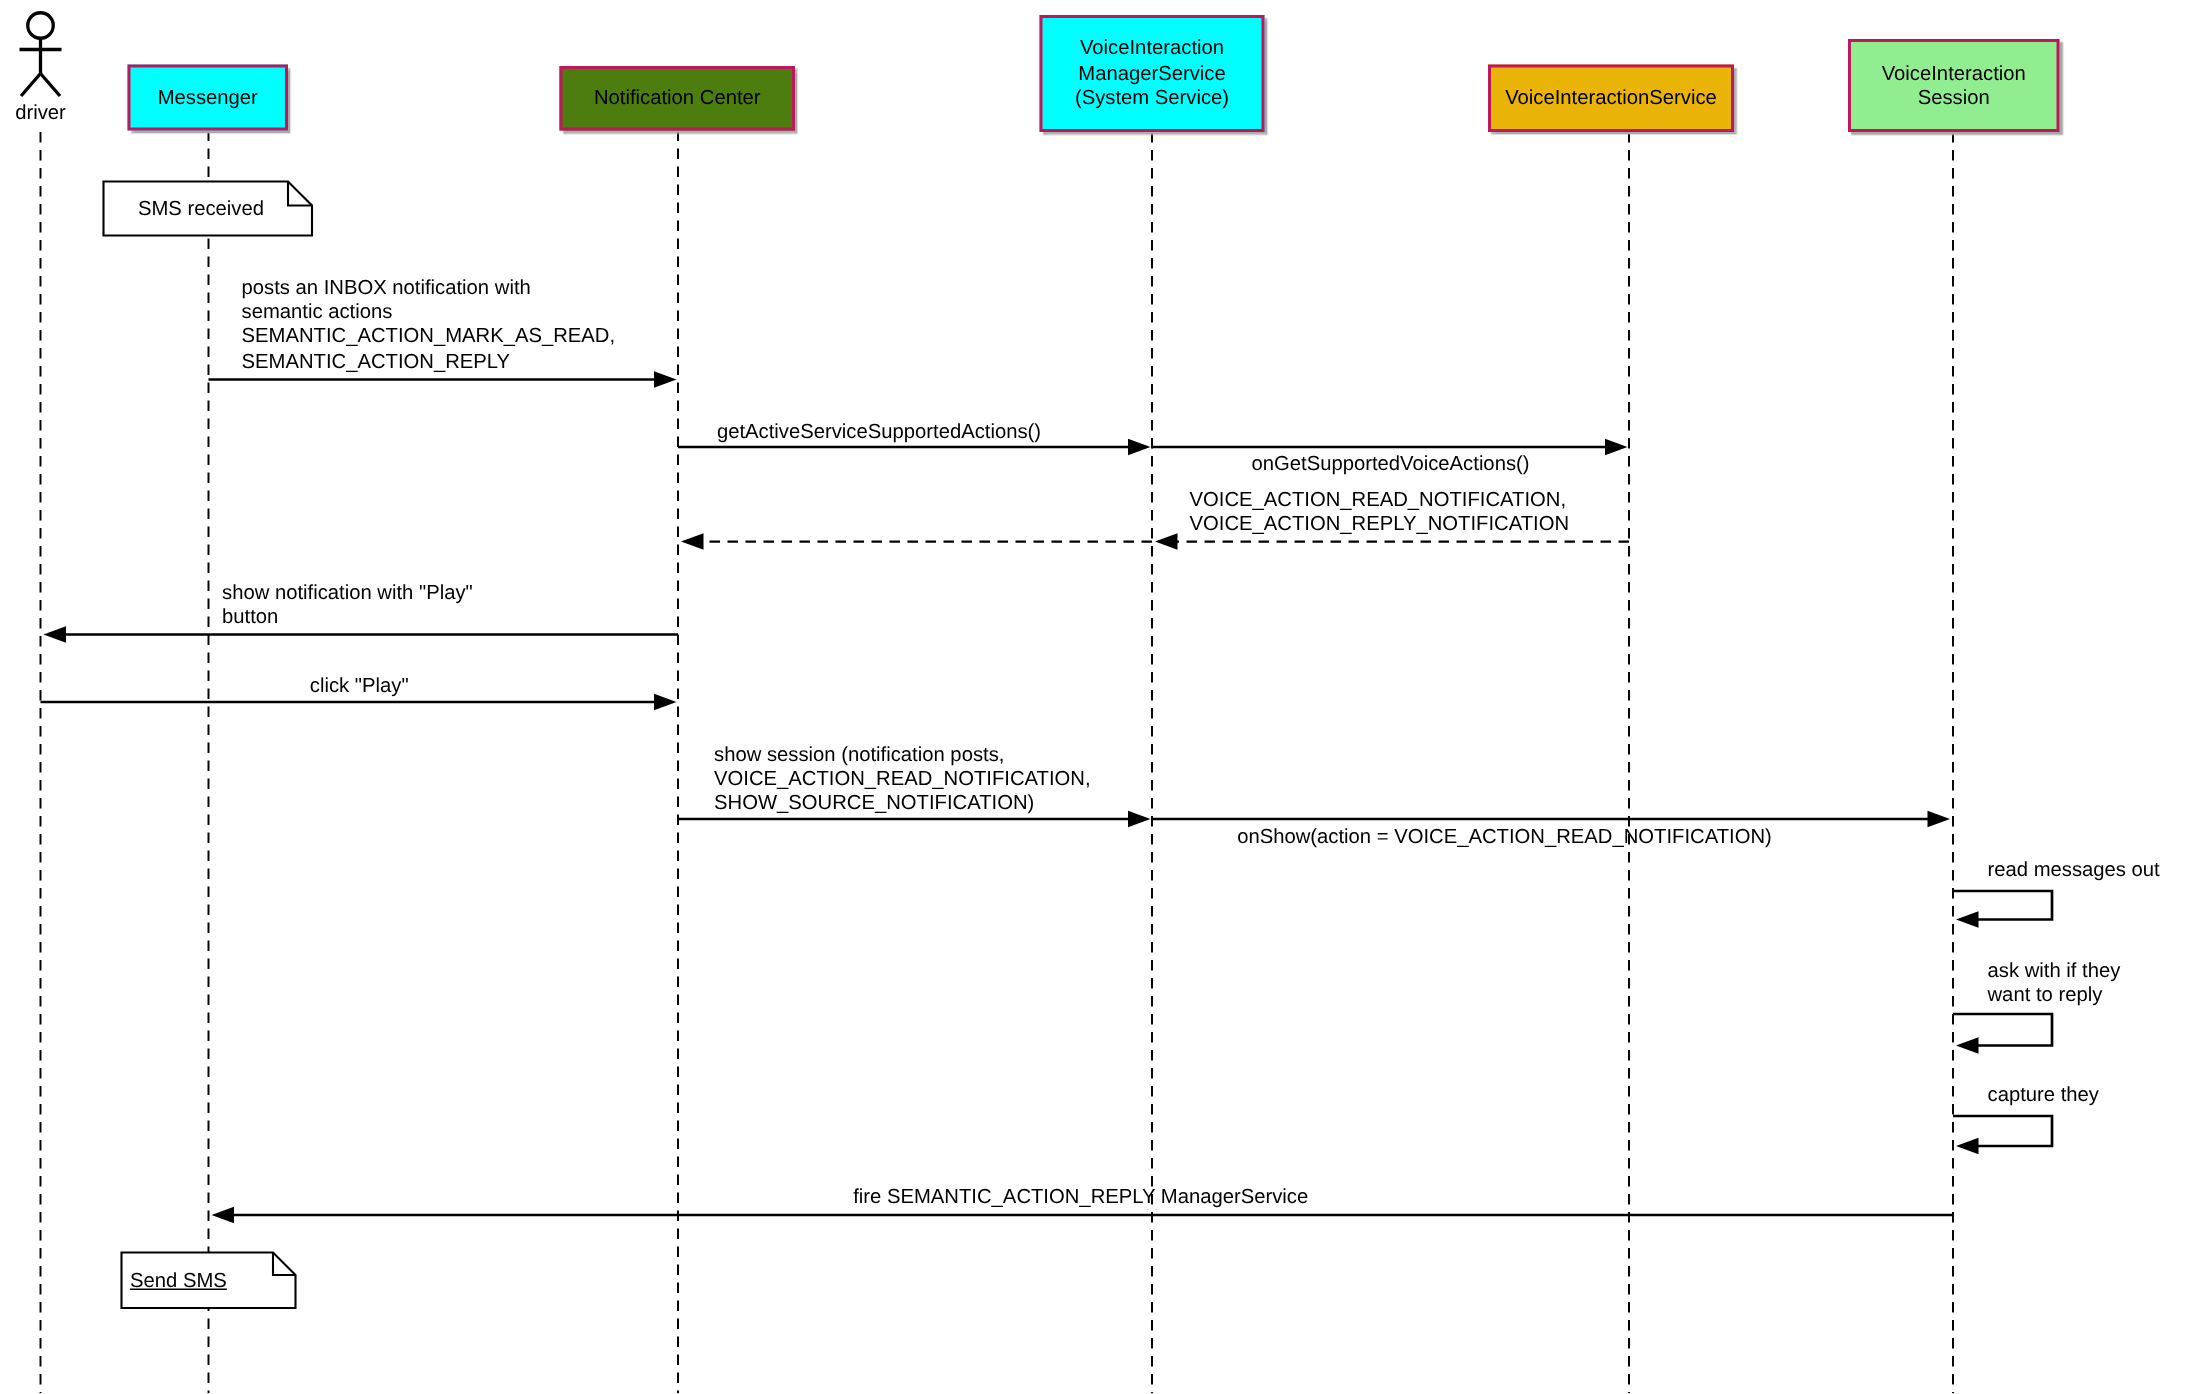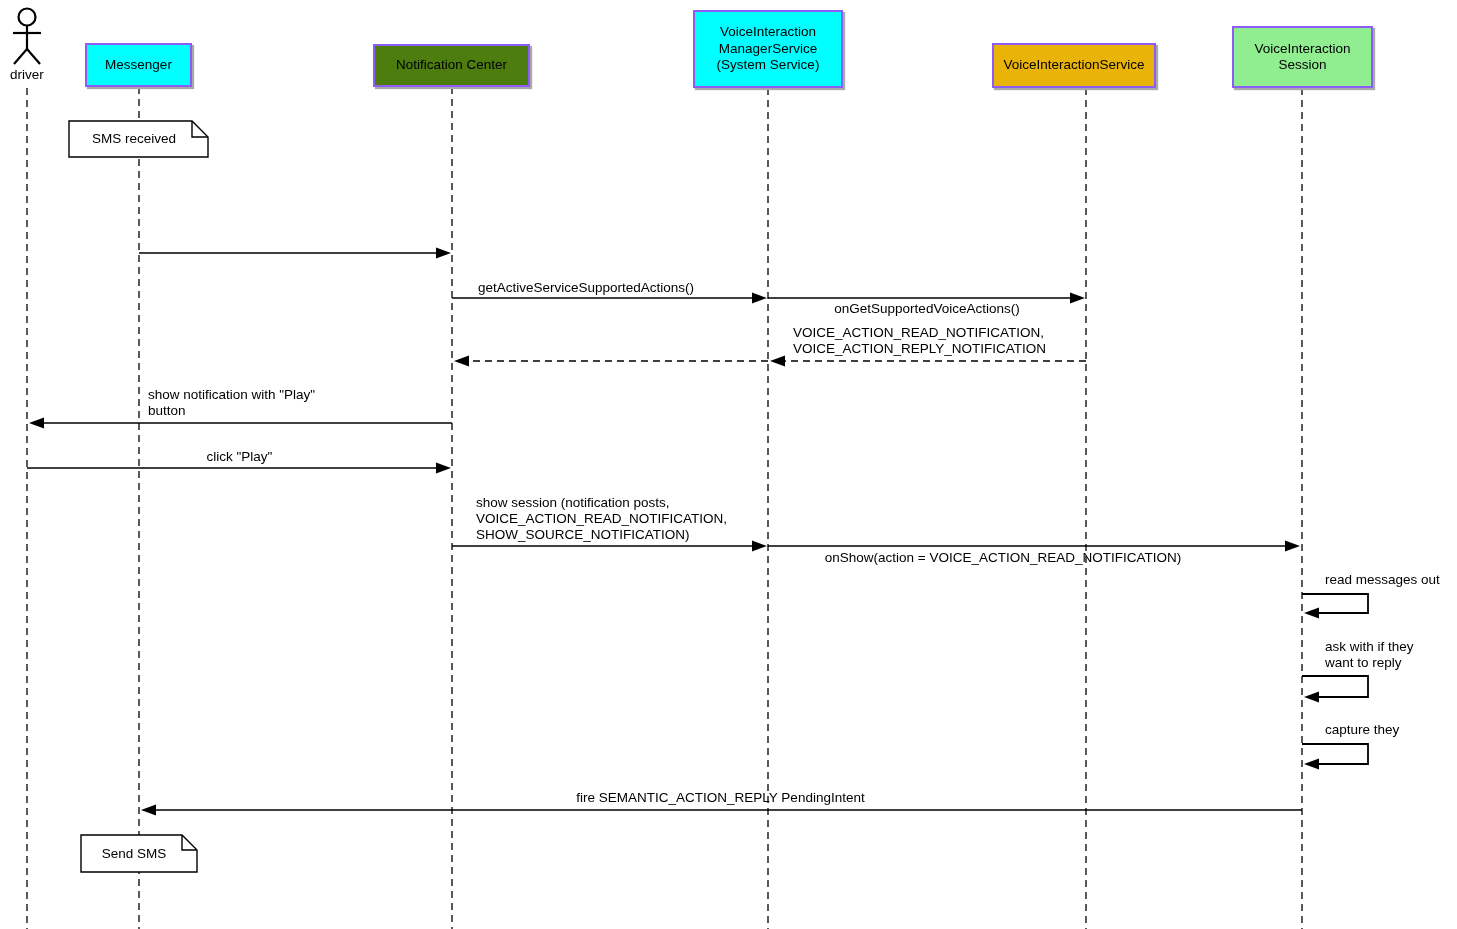--- a/index.html
+++ b/index.html
@@ -12,21 +12,21 @@
     color: #000;
     overflow: hidden;
   }
   .layer { position: absolute; left: 0; top: 0; }
   .participant {
     position: absolute;
     display: flex;
     align-items: center;
     justify-content: center;
     text-align: center;
-    border: 2px solid #8b5cf6;
+    border: 2px solid #be185d;
     box-shadow: 2px 2px 1px #a9a9a9;
     font-size: 13.5px;
     line-height: 16.5px;
     white-space: pre-line;
     box-sizing: border-box;
   }
   .msg {
     position: absolute;
     font-size: 13.5px;
     line-height: 16.2px;
@@ -155,22 +155,26 @@
 ManagerService
 (System Service)</div>
 
   <div class="participant" style="left: 992px; top: 43px; width: 164px; height: 45px; background-color: #eab308;">VoiceInteractionService</div>
 
   <div class="participant" style="left: 1232px; top: 26px; width: 141px; height: 62px; background-color: rgb(144, 238, 144);">VoiceInteraction
 Session</div>
 
   <div class="note-text" style="left:69px; top:121px; width:130px; height:36px;">SMS received</div>
 
-  <div class="note-text" style="left:81px; top:835px; width:106px; height:37px;">Send SMS</div>
-
+  <div class="note-text" style="left:66px; top:835px; width:106px; height:37px;text-decoration:underline;">Send SMS</div>
+
+  <div class="msg" style="left:161px; top:184px;">posts an INBOX notification with
+semantic actions
+SEMANTIC_ACTION_MARK_AS_READ,
+SEMANTIC_ACTION_REPLY</div>
 
   <div class="msg center" style="left:428px; top:280px; width:316px;">getActiveServiceSupportedActions()</div>
 
   <div class="msg center" style="left:768px; top:280px; width:318px;margin-top:21px;">onGetSupportedVoiceActions()</div>
 
   <div class="msg" style="left:793px; top:325px;">VOICE_ACTION_READ_NOTIFICATION,
 VOICE_ACTION_REPLY_NOTIFICATION</div>
 
   <div class="msg" style="left:148px; top:387px;">show notification with "Play"
 button</div>
@@ -183,15 +187,15 @@
 
   <div class="msg center" style="left:768px; top:550px; width:470px;">onShow(action = VOICE_ACTION_READ_NOTIFICATION)</div>
 
   <div class="msg" style="left:1325px; top:572px;">read messages out</div>
 
   <div class="msg" style="left:1325px; top:639px;">ask with if they
 want to reply</div>
 
   <div class="msg" style="left:1325px; top:722px;">capture they</div>
 
-  <div class="msg center" style="left:139px; top:790px; width:1163px;">fire SEMANTIC_ACTION_REPLY PendingIntent</div>
+  <div class="msg center" style="left:139px; top:790px; width:1163px;">fire SEMANTIC_ACTION_REPLY ManagerService</div>
 
 </div>
 
 </body></html>

